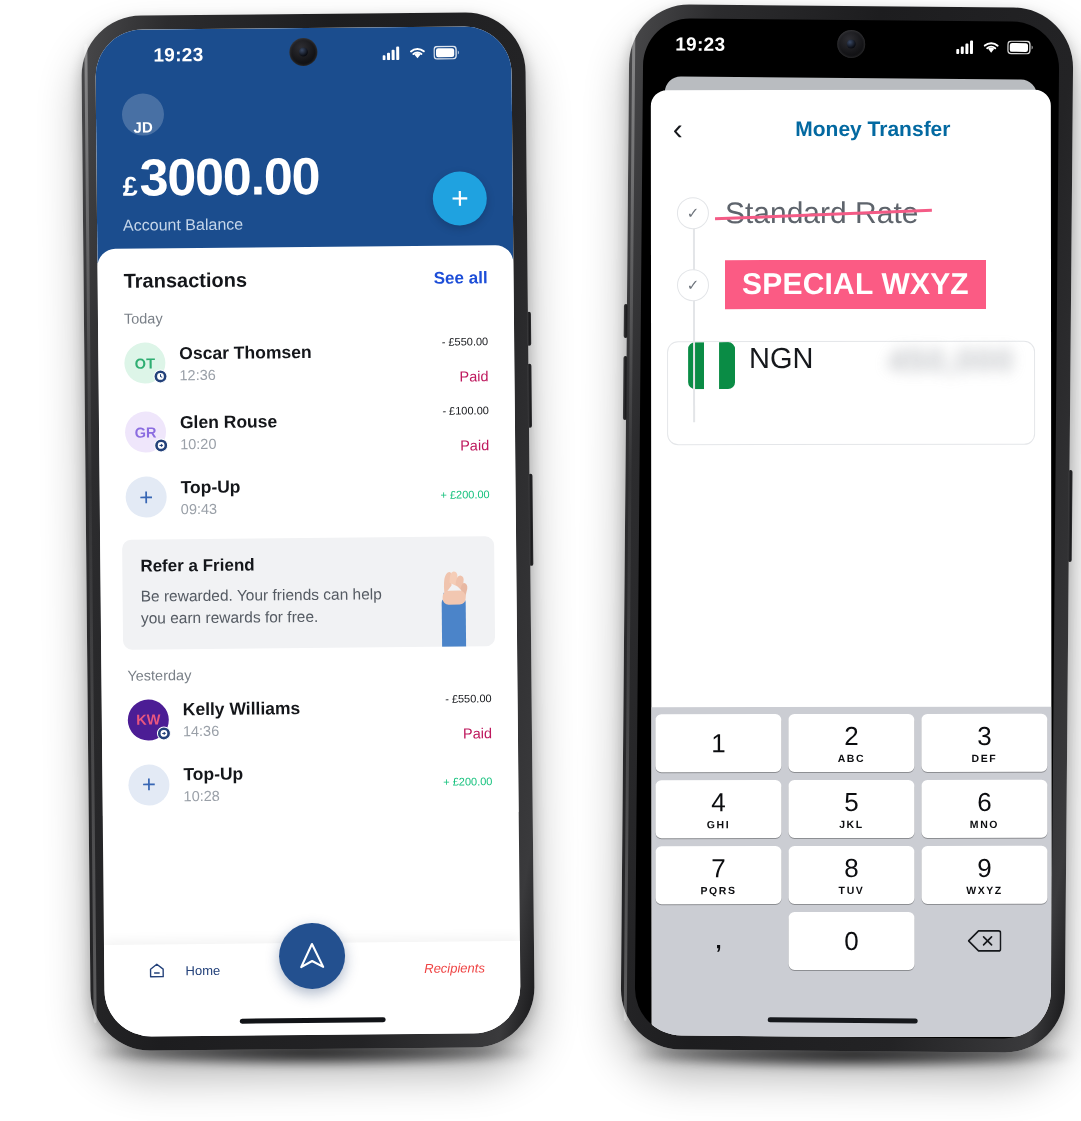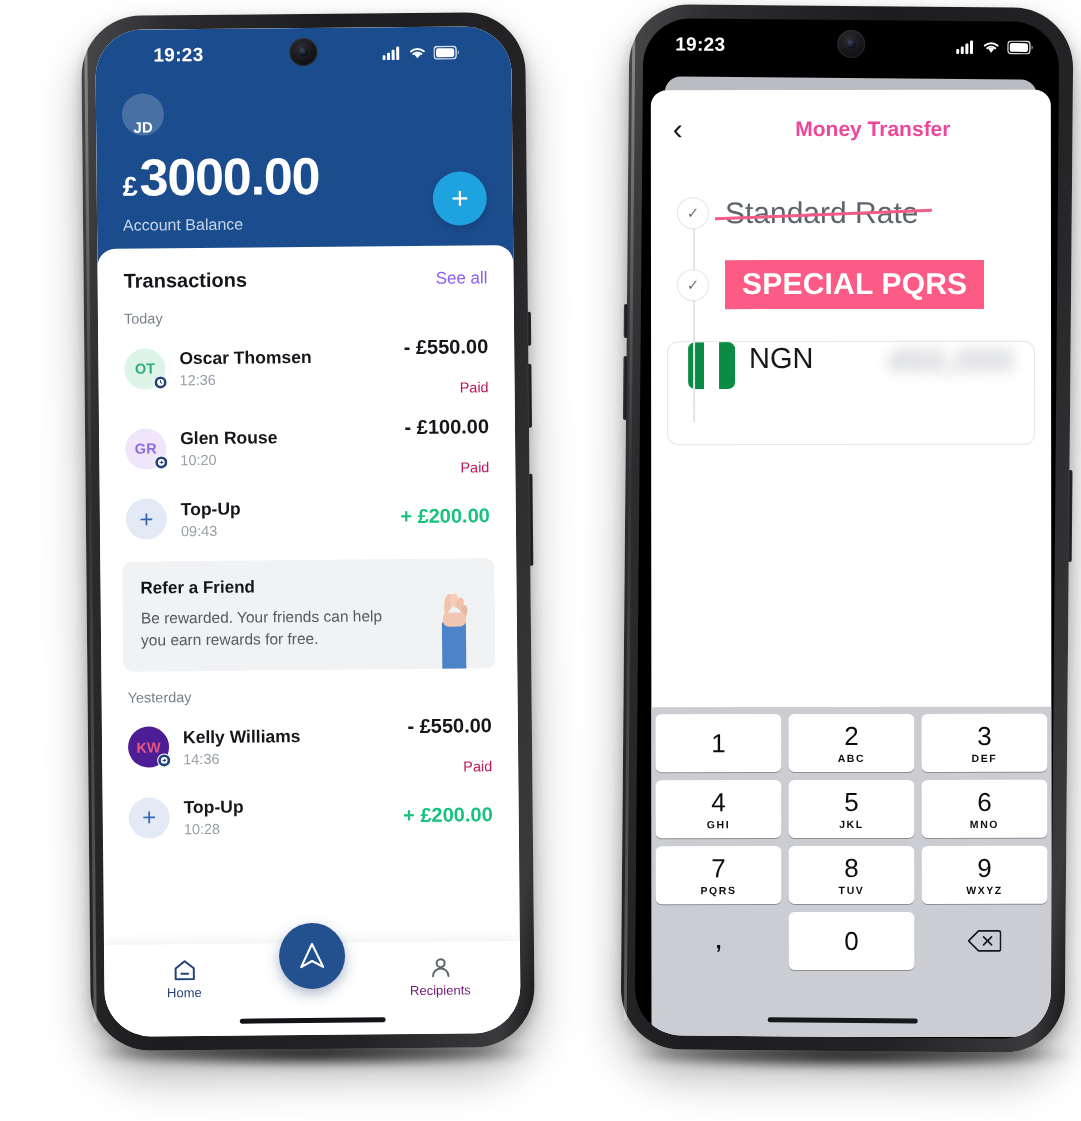--- a/index.html
+++ b/index.html
@@ -90,42 +90,42 @@
     box-shadow: 0 3px 9px rgba(0,0,0,0.18);
   }
 
   
   .tx-sheet { background: #fff; border-radius: 18px 18px 0 0; margin-top: -14px; position: relative; z-index: 3; }
   .tx-head {
     display: flex; align-items: center; justify-content: space-between;
     padding: 21px 26px 12px;
   }
   .tx-title { font-size: 20px; font-weight: 600; color: #14161a; }
-  .tx-seeall { font-size: 17px; color: #8b5cf6; font-weight: 400; }
+  .tx-seeall { font-size: 17px; color: #1d4ed8; font-weight: 700; }
   .tx-daygroup { font-size: 14.5px; color: #7a8088; padding: 6px 26px 2px; }
   .tx-row {
     display: flex; align-items: center; padding: 10px 26px; gap: 14px;
   }
   .tx-av-wrap { position: relative; width: 41px; height: 41px; flex: 0 0 41px; }
   .tx-av {
     width: 41px; height: 41px; border-radius: 50%;
     display: flex; align-items: center; justify-content: center;
     font-size: 14.5px; font-weight: 600;
   }
   .tx-badge {
     position: absolute; right: -2px; bottom: 0px;
     width: 14px; height: 14px; border-radius: 50%;
     background: #23417a; border: 1.5px solid #fff;
     display:flex; align-items:center; justify-content:center;
   }
   .tx-mid { flex: 1; min-width: 0; }
   .tx-name { font-size: 17.5px; font-weight: 600; color: #14161a; }
   .tx-time { font-size: 14.5px; color: #9aa0a8; margin-top: 3px; }
   .tx-right { text-align: right; }
-  .tx-amt { font-size: 20px; font-weight: 700; color: #14161a; white-space: nowrap; }
+  .tx-amt { font-size: 11px; font-weight: 400; color: #14161a; white-space: nowrap; }
   .tx-amt.pos { color: #17c27e; }
   .tx-status { font-size: 14.5px; color: #be185d; margin-top: 21px; }
 
   
   .refer {
     margin: 12px 22px 6px; background: #f1f2f4; border-radius: 9px;
     padding: 17px 18px 19px; position: relative; overflow: hidden; min-height: 108px;
   }
   .refer-title { font-size: 17px; font-weight: 600; color: #14161a; }
   .refer-body { font-size: 15.5px; color: #555b63; line-height: 1.45; margin-top: 9px; max-width: 260px; }
@@ -133,24 +133,24 @@
     position: absolute; right: 22px; bottom: -4px; width: 40px; height: 96px;
   }
 
   
   .navbar {
     position: absolute; left: 0; right: 0; bottom: 0; height: 92px;
     background: #fff; display: flex; align-items: flex-start;
     justify-content: space-between; padding: 14px 44px 0;
     box-shadow: 0 -4px 12px rgba(0,0,0,0.05); z-index: 8;
   }
-  .nav-item { display: flex; flex-direction: column; align-items: center; gap: 3px; width: 72px; }
+  .nav-item { display: flex; flex-direction: row; align-items: center; gap: 20px; width: 72px; }
   .nav-label { font-size: 13px; }
   .nav-label.active { color: #23417a; font-weight: 500; }
-  .nav-label.idle { color: #701a75; }
+  .nav-label.idle { color: #ef4444; font-style: italic; }
   .fab-send {
     position: absolute; left: 50%; bottom: 46px; transform: translateX(-50%);
     width: 66px; height: 66px; border-radius: 50%; background: #23508f;
     display: flex; align-items: center; justify-content: center; z-index: 9;
     box-shadow: 0 5px 14px rgba(20,50,100,0.34);
   }
   .home-ind {
     position: absolute; left: 50%; bottom: 12px; transform: translateX(-50%);
     width: 146px; height: 5px; border-radius: 3px; background: #111317; z-index: 10;
   }
@@ -164,21 +164,21 @@
   }
   .sheet {
     position: absolute; left: 8px; right: 8px; top: 70px; bottom: 0;
     background: #fff; border-radius: 16px 16px 0 0; overflow: hidden;
     transform: rotate(-0.55deg); transform-origin: top center;
   }
   .sheet-head { display: flex; align-items: center; padding: 24px 22px 6px; position: relative; }
   .back-chev { width: 26px; font-size: 30px; line-height: 1; color: #16181c; font-weight: 300; }
   .sheet-title {
     position: absolute; left: 0; right: 0; text-align: center;
-    font-size: 21px; font-weight: 600; color: #ec4899; pointer-events: none; padding-left: 44px;
+    font-size: 21px; font-weight: 600; color: #0369a1; pointer-events: none; padding-left: 44px;
   }
 
   .rates { position: relative; padding: 46px 0 0 0; }
   .rate-line {
     position: absolute; left: 42px; top: 62px; width: 2px; height: 210px; background: #e3e5e8;
   }
   .rate-row { display: flex; align-items: center; gap: 16px; padding: 0 0 0 26px; position: relative; z-index: 2; }
   .rate-row + .rate-row { margin-top: 30px; }
   .rate-check {
     width: 32px; height: 32px; border-radius: 50%; background: #fff;
@@ -477,21 +477,21 @@
         <div class="rates">
           <div class="rate-line"></div>
 
           <div class="rate-row">
             <div class="rate-check">✓</div>
             <div class="rate-std">Standard Rate</div>
           </div>
 
           <div class="rate-row">
             <div class="rate-check">✓</div>
-            <div class="rate-special">SPECIAL PQRS</div>
+            <div class="rate-special">SPECIAL WXYZ</div>
           </div>
         </div>
 
         <div class="amount-card">
           <div class="flag-ng">
               <i></i>
               <i></i>
               <i></i>
             </div>
           <div class="cur-code">NGN</div>

